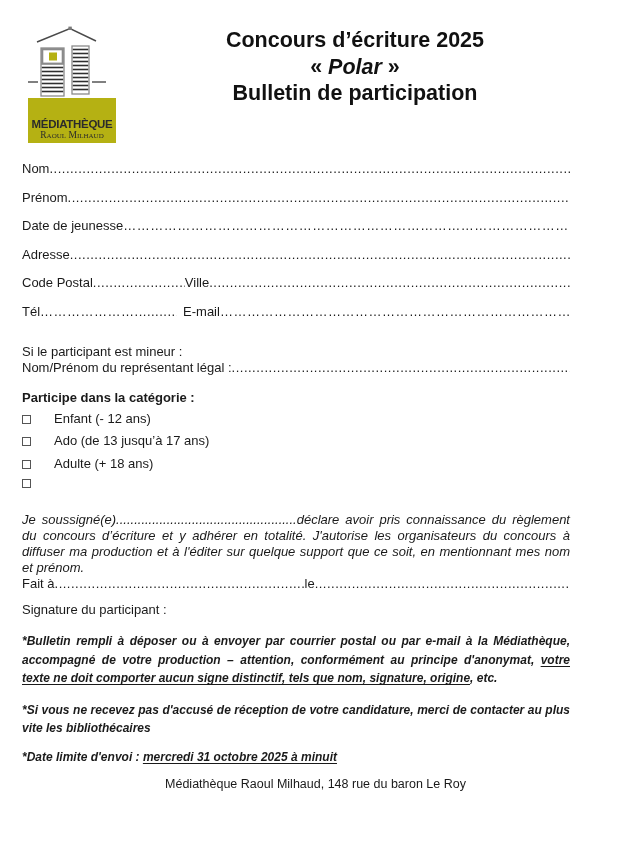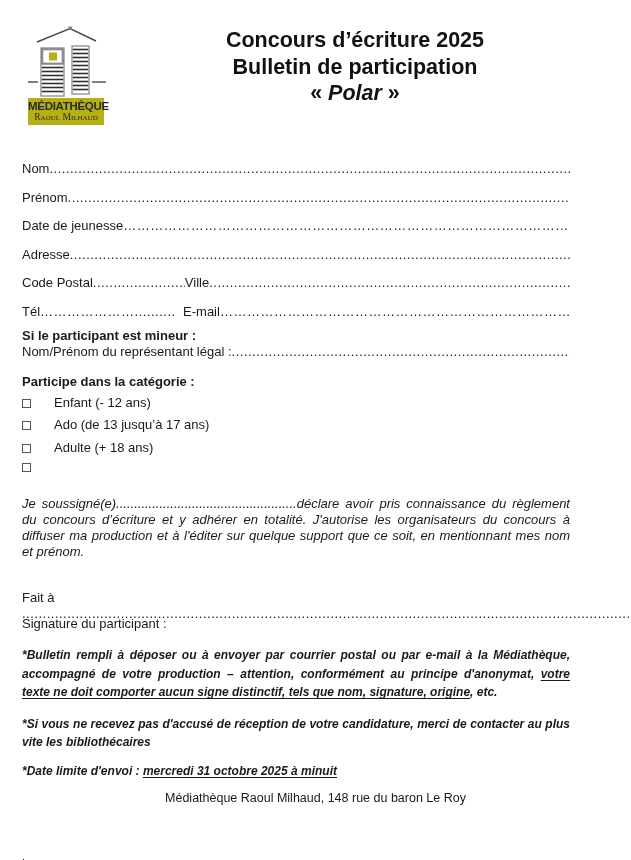--- a/index.html
+++ b/index.html
@@ -9,54 +9,54 @@
     background:#fff;
     overflow:hidden;
     font-family:"Liberation Sans",sans-serif;
     font-size:13px;line-height:16px;
     color:#1a1a1a;
   }
   
   .hdr{position:relative;height:158px;}
   .logo{position:absolute;left:28px;top:18px;width:88px;}
   .logo svg{display:block;}
-  .banner{width:76px;text-align:center;padding:2px 0 3px 0;}
+  .banner{width:88px;text-align:center;padding:20px 0 3px 0;}
   .banner-name{font-size:11.5px;line-height:12px;font-weight:bold;color:#2b2b2b;letter-spacing:-0.3px;}
   .banner-sub{font-family:"Liberation Serif",serif;font-variant:small-caps;font-size:9.5px;line-height:10px;color:#2b2b2b;}
   .titles{
     position:absolute;left:140px;right:61px;top:27px;
     text-align:center;font-weight:bold;
     font-size:21.5px;line-height:26.5px;color:#111;
   }
   .titles em{font-style:italic;}
   
   .content{padding:0 61px 0 22px;}
   .frow{display:flex;align-items:baseline;height:16px;}
   .fields{margin-top:3px;}
   .fields .frow{margin-bottom:12.5px;align-items:flex-end;}
   .fields .frow:last-child{margin-bottom:0;}
   .leader{overflow:hidden;white-space:nowrap;letter-spacing:0.5px;}
   .flex1{flex:1 1 0;min-width:0;}
   .w-cp{flex:0 0 92px;}
   .w-tel{flex:0 0 137px;}
   .w-fait{flex:0 0 250px;}
   .ml6{margin-left:6px;}
-  .minor-title{margin-top:8px;font-weight:bold;}
+  .minor-title{margin-top:24px;font-weight:normal;}
   .legal-row{display:flex;align-items:baseline;height:16px;}
   .cat-title{margin-top:14px;font-weight:bold;}
   .copt{display:flex;align-items:center;line-height:16px;margin-bottom:6.5px;gap:17px;}
   .copts{margin-top:5px;}
   .cbx{
     flex:0 0 auto;width:7px;height:7px;
     border:1.2px solid #555;margin-right:6px;margin-top:1px;
     display:inline-block;background:#fff;
   }
   .para{margin:0;text-align:justify;font-style:italic;}
   .declaration{margin-top:24px;line-height:16px;}
-  .fait{margin-top:30px;flex-direction:column;}
+  .fait{}
   .sig1{margin-top:10px;}
   .sig2{margin-top:8px;}
   .note{font-weight:bold;font-size:12px;line-height:18.5px;}
   .note1{margin-top:14px;}
   .note2{margin-top:13px;}
   .note3{margin-top:10px;}
   .u{text-decoration:underline;text-underline-offset:2px;}
   .footer{
     margin-top:12px;width:631px;margin-left:-22px;
     text-align:center;font-size:12.5px;line-height:13.5px;color:#1a1a1a;
@@ -101,22 +101,22 @@
           <line x1="44.8" y1="71.5" x2="60.2" y2="71.5"></line>
         </g>
       </svg>
       <div class="banner" style="background-color: rgb(181, 177, 19);">
         <div class="banner-name">MÉDIATHÈQUE</div>
         <div class="banner-sub">Raoul Milhaud</div>
       </div>
     </div>
     <div class="titles">
       <div>Concours d’écriture 2025</div>
+      <div><span>« </span><em>Polar</em><span> »</span></div>
       <div>Bulletin de participation</div>
-      <div><span>« </span><em>Polar</em><span> »</span></div>
     </div>
   </div>
 
   <div class="content">
 
     <div class="fields">
       <div class="frow">
         <span>Nom</span>
         <span class="leader flex1">................................................................................................................................................................................................................................................................................................................................................................................................................</span>
       </div>

